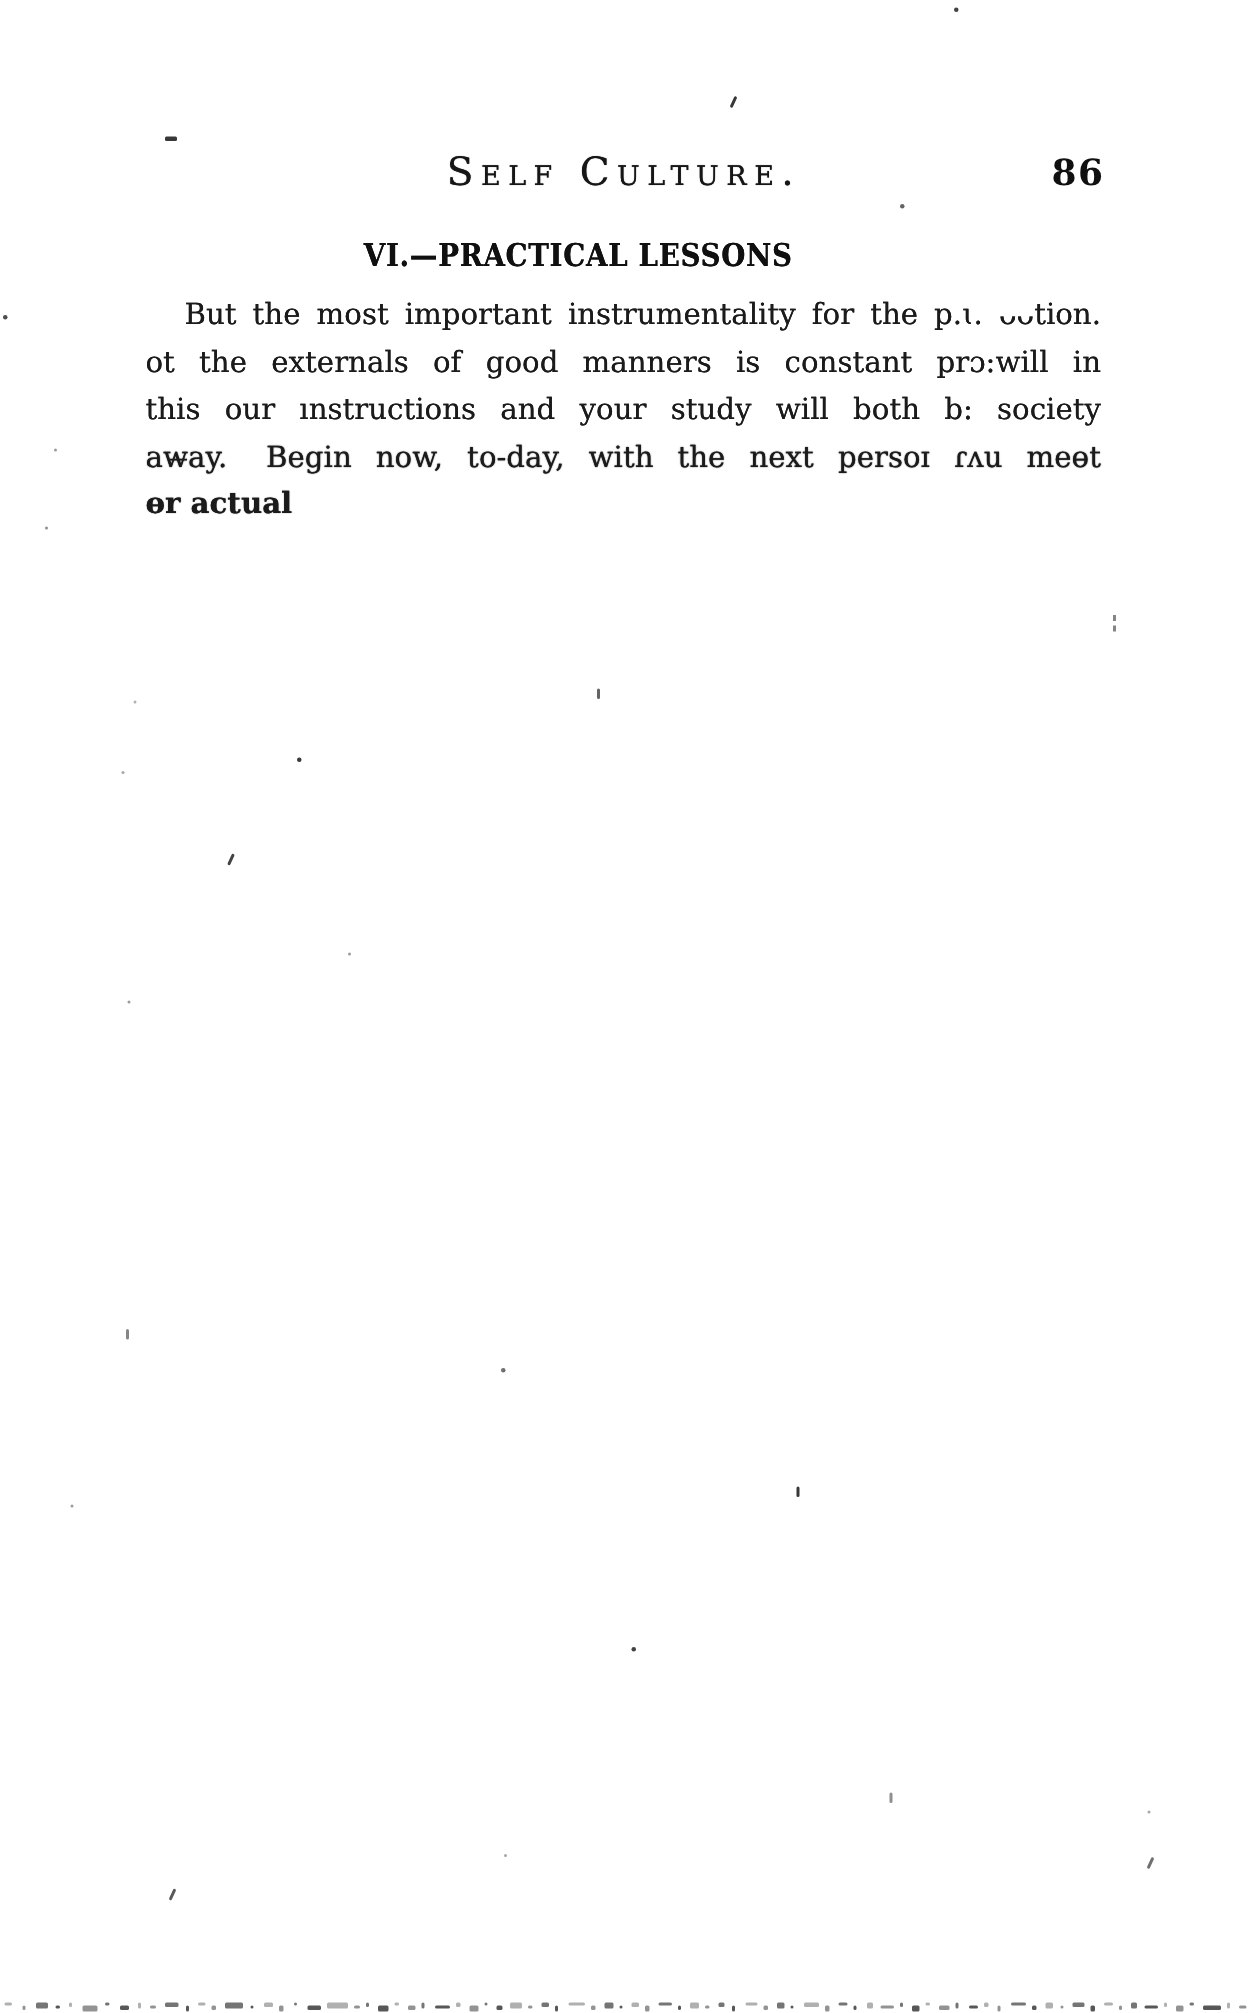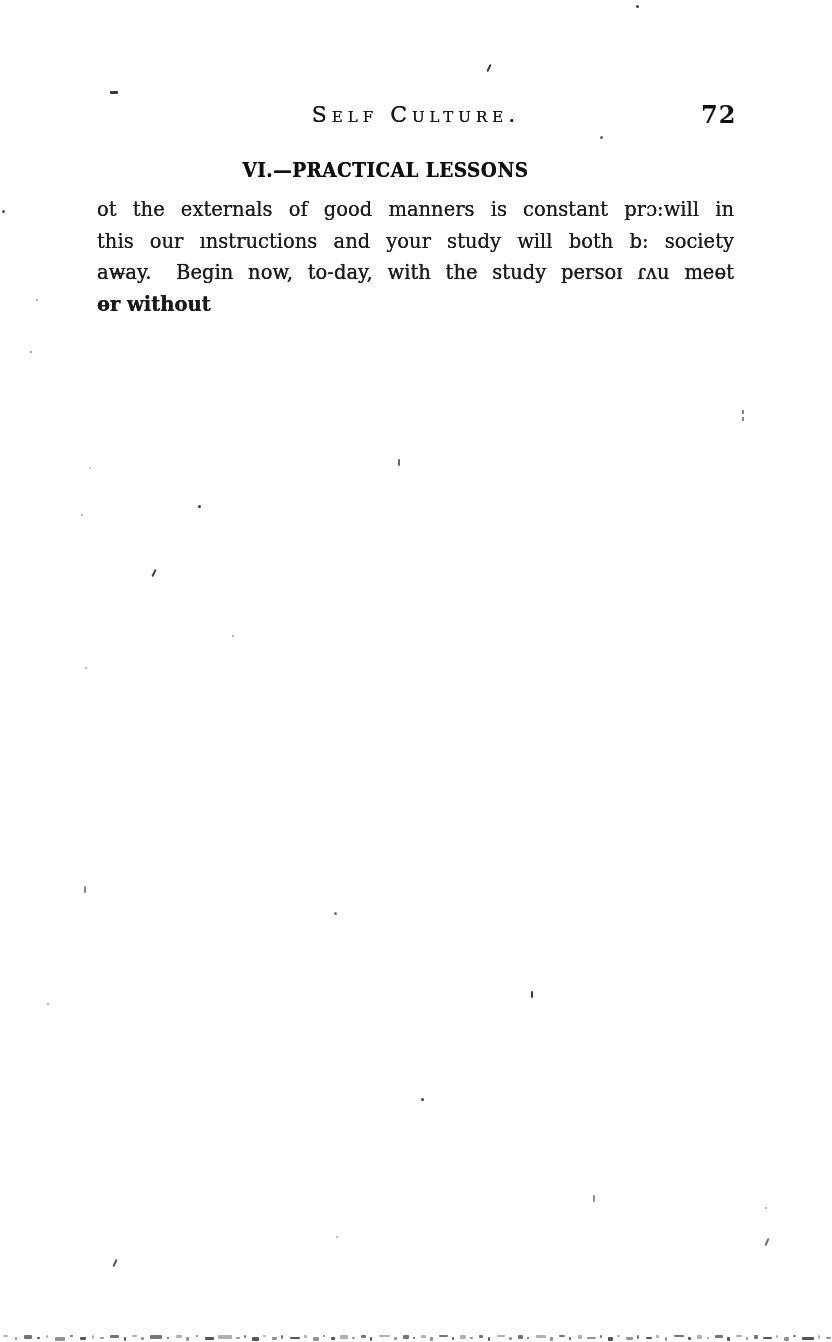--- a/index.html
+++ b/index.html
@@ -8,21 +8,21 @@
     background:#ffffff;
     font-family:"DejaVu Serif","DejaVu Sans",serif;
     position:relative;overflow:hidden;
   }
   .page{position:absolute;inset:0;background:#fff;}
 
   .doc-title{
     position:absolute;top:97px;left:0;width:832px;
     text-align:center;
     font-variant:small-caps;
-    font-size:22px;line-height:36px;
+    font-size:26px;line-height:36px;
     letter-spacing:5px;
     color:#161616;
     text-shadow:0 0 .5px #161616;
   }
   .page-number{
     position:absolute;top:100px;left:701px;
     font-size:24px;line-height:30px;font-weight:bold;color:#101010;
     letter-spacing:1px;
   }
   .section-heading{
@@ -59,31 +59,32 @@
   .noise-band{position:absolute;top:1334px;left:0;width:832px;height:8px;}
   .noise-band span{position:absolute;background:#3a3a3a;border-radius:1px;}
 </style>
 </head>
 <body>
 
 <div class="page">
 
   <div class="doc-title">Self Culture.</div>
 
-  <div class="page-number">72</div>
+  <div class="page-number">86</div>
 
   <div class="section-heading">
     <span class="sh-inner">VI.—PRACTICAL LESSONS</span>
   </div>
 
   <div class="paragraph">
+    <div class="tline first">But the most important instrumentality for the p.ɩ. ᴗᴗtion.</div>
     <div class="tline">ot the externals of good manners is constant prɔ:will in</div>
     <div class="tline">this our ınstructions and your study will both b: society</div>
-    <div class="tline ink-heavy">aw̶ay.  Begin now, to-day, with the study persoɪ ɾʌu meɵt</div>
-    <div class="tline lastline">ɵr without</div>
+    <div class="tline ink-heavy">aw̶ay.  Begin now, to-day, with the next persoɪ ɾʌu meɵt</div>
+    <div class="tline lastline">ɵr actual</div>
   </div>
 
   <div id="specks">
       <div class="speck dot" style="left: 636px; top: 5px; opacity: 0.85;"></div>
       <div class="speck slash" style="left: 488px; top: 64px; opacity: 0.9;"></div>
       <div class="speck dash" style="left: 110px; top: 91px; opacity: 0.9;"></div>
       <div class="speck dot" style="left: 600px; top: 136px; opacity: 0.7;"></div>
       <div class="speck dot" style="left: 2px; top: 210px; opacity: 0.8;"></div>
       <div class="speck fdot" style="left: 36px; top: 299px; opacity: 0.45;"></div>
       <div class="speck fdot" style="left: 30px; top: 351px; opacity: 0.5;"></div>

